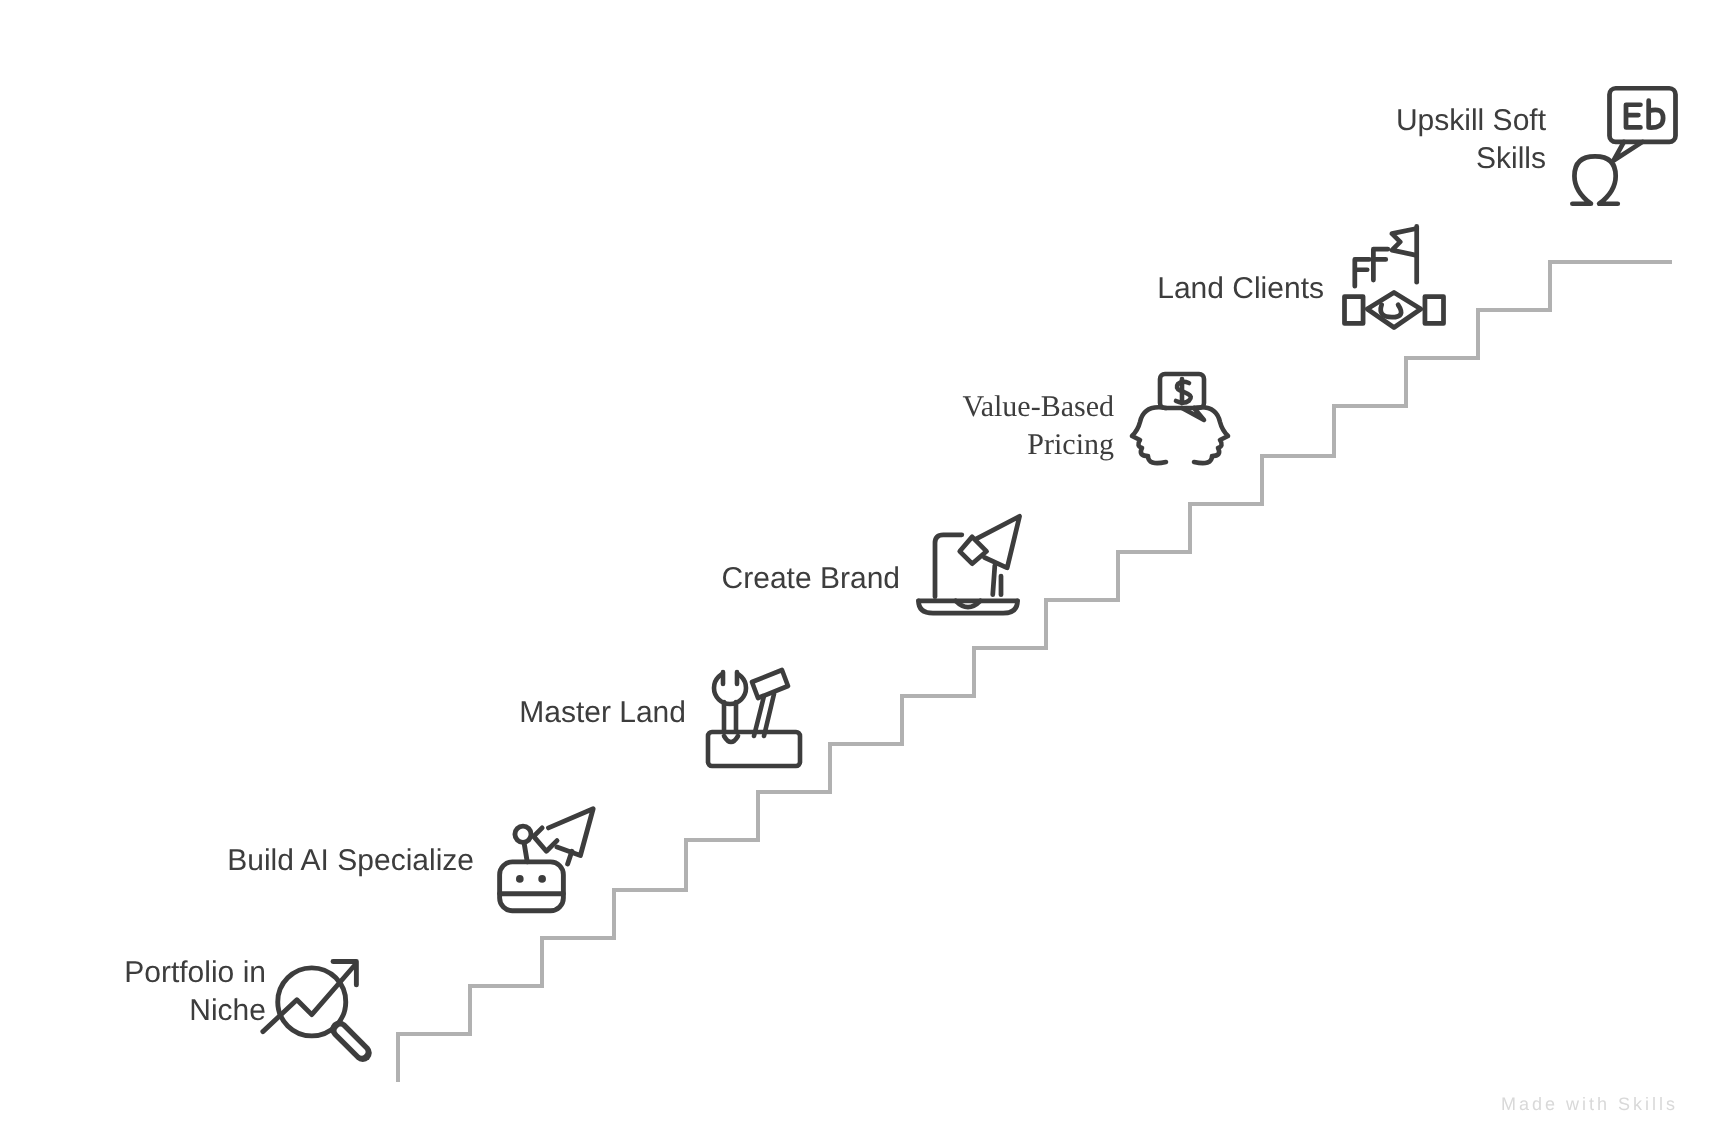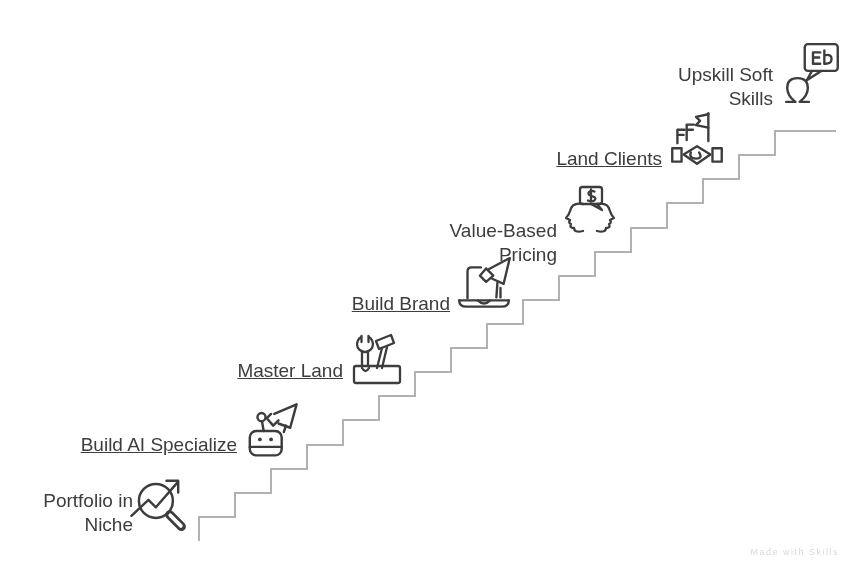--- a/index.html
+++ b/index.html
@@ -10,28 +10,28 @@
   }
   #stairs-svg{position:absolute;left:0;top:0;}
   .stair{stroke:var(--stair);stroke-width:2;fill:none;}
   .icon path,.icon rect,.icon circle,.icon line{
     stroke:var(--ink);fill:none;stroke-width:2.3;stroke-linecap:round;stroke-linejoin:round;
   }
   .icon .fill{fill:var(--ink);stroke:none;}
   .icon .punch{stroke:#fff;}
   .label{
     position:absolute;text-align:right;color:var(--ink);
-    font-size:19px;line-height:1.28;margin-top:12px;
+    font-size:15px;line-height:1.28;
   }
-  .nowrap{white-space:nowrap;text-decoration:underline;}
+  .nowrap{white-space:nowrap;}
   #lbl-1{top:477px;right:726px;width:112px;}
   #lbl-2{top:421px;right:622px;}
   #lbl-3{top:347px;right:516px;}
   #lbl-4{top:280px;right:409px;}
-  #lbl-5{top:207px;right:302px;width:112px;}
+  #lbl-5{top:195px;right:302px;width:112px;font-family:Liberation Serif, serif;}
   #lbl-6{top:135px;right:197px;}
   #lbl-7{top:51px;right:86px;width:98px;}
   #watermark{
     position:absolute;top:547px;right:20px;color:var(--wm);
     font-size:9px;letter-spacing:1.5px;
   }
 </style>
 </head>
 <body>
 
@@ -110,19 +110,19 @@
       <path d="M31 30 L26 39 L40 30"></path>
       <path d="M32 12 V23 M32 12 H39 M32 17 H38 M32 23 H39"></path>
       <path d="M43 10 V23 M43 15 Q50 13 50 18.5 Q50 23.5 43 23"></path>
       <path d="M6 60 H15 Q7 54 7 46.5 Q7 37 17 37 Q27 37 27 46.5 Q27 54 19 60 H28"></path>
     </svg>
   </svg>
 
   <div class="label" id="lbl-1">Portfolio in Niche</div>
   <div class="label nowrap" id="lbl-2">Build AI Specialize</div>
   <div class="label nowrap" id="lbl-3">Master Land</div>
-  <div class="label nowrap" id="lbl-4">Build Brand</div>
+  <div class="label nowrap" id="lbl-4">Create Brand</div>
   <div class="label" id="lbl-5">Value-Based Pricing</div>
   <div class="label nowrap" id="lbl-6">Land Clients</div>
   <div class="label" id="lbl-7">Upskill Soft Skills</div>
 
   <div id="watermark">Made with Skills</div>
 </div>
 
 </body></html>

